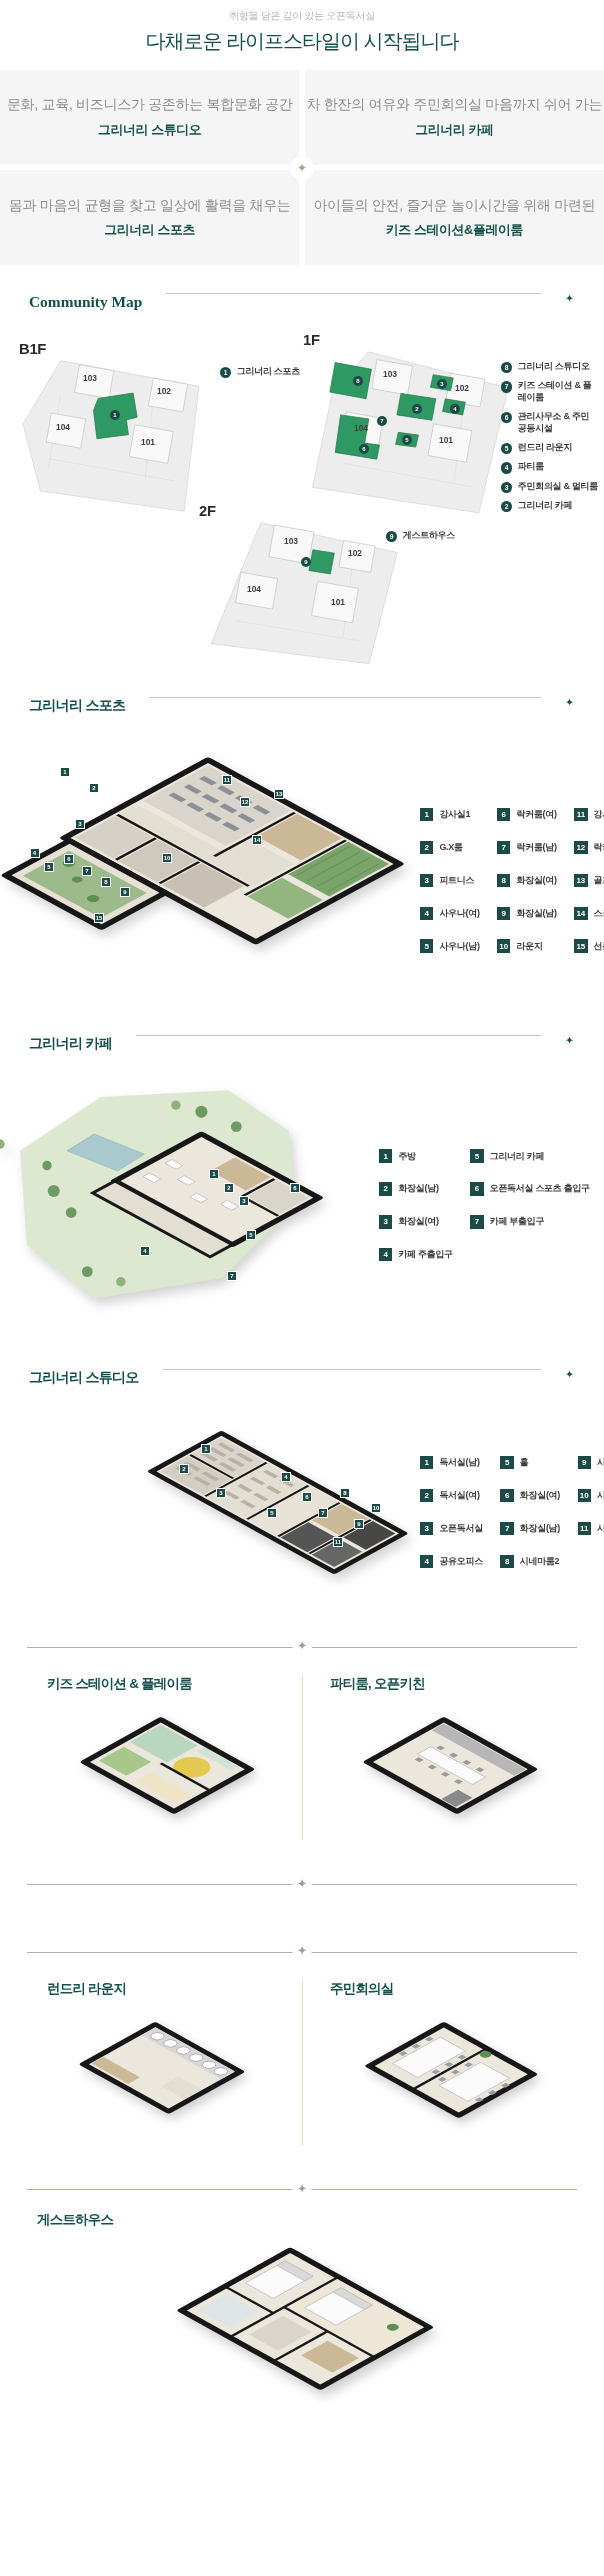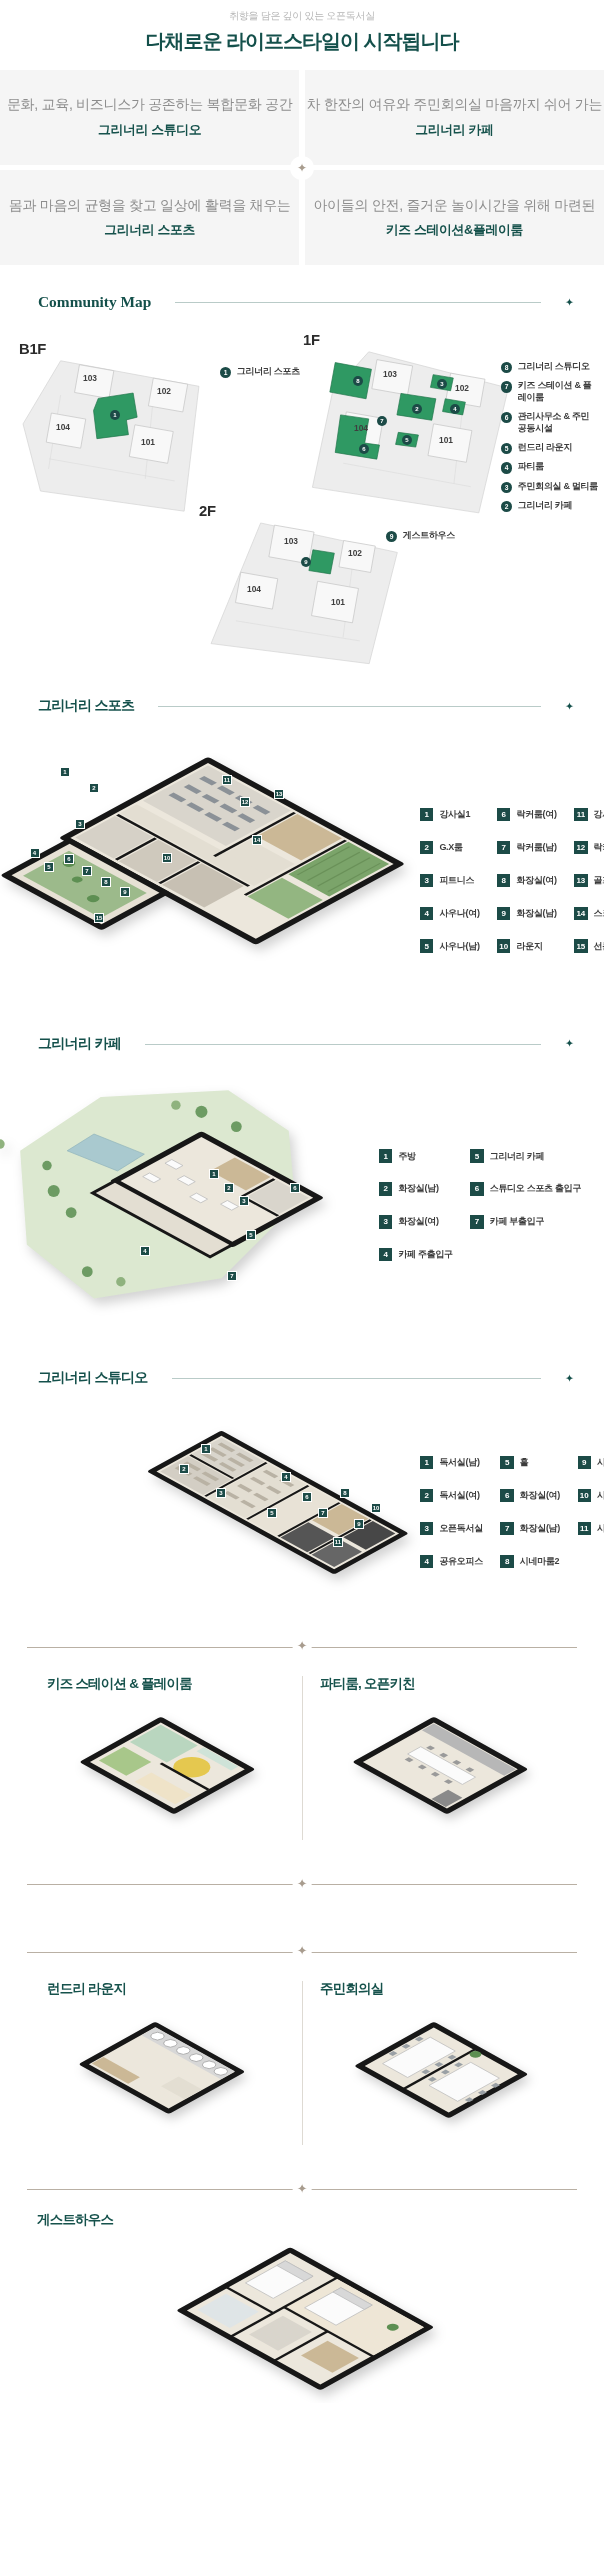--- a/index.html
+++ b/index.html
@@ -3,31 +3,31 @@
 <meta charset="utf-8">
 <style>
   *{margin:0;padding:0;box-sizing:border-box}
   html,body{background:#fff}
   body{width:604px;font-family:"Liberation Sans",sans-serif;color:#333}
   .page{width:604px;position:relative;padding-bottom:4px}
 
   
   .hero{padding-top:9.4px;text-align:center}
   .hero-sub{font-size:10px;color:#b6b6b6;letter-spacing:-0.3px}
-  .hero-title{font-size:20px;font-weight:bold;color:#14504b;margin-top:4.7px;letter-spacing:-1px}
+  .hero-title{font-size:20px;font-weight:normal;color:#14504b;margin-top:4.7px;letter-spacing:-1px}
 
   
   .cards{display:grid;grid-template-columns:1fr 1fr;gap:5.4px;margin-top:14.8px;position:relative}
   .card{background:#f5f5f5;height:95px;display:flex;flex-direction:column;align-items:center;justify-content:center;gap:7.4px}
   .card-desc{font-size:14px;color:#8d8d8d;letter-spacing:-0.3px}
   .card-title{font-size:12.8px;font-weight:bold;color:#16524c;letter-spacing:-0.3px}
   .cards-spark{position:absolute;left:50%;top:50%;transform:translate(-50%,-50%);width:24px;height:24px;border-radius:50%;background:#fff;display:flex;align-items:center;justify-content:center;color:#a89c8e;font-size:12px}
 
   
-  .sec-head{display:flex;align-items:center;margin:0 30px 0 38px;gap:24px}
+  .sec-head{display:flex;align-items:flex-start;margin:0 30px 0 29px;gap:24px}
   .sec-title{font-size:14px;font-weight:bold;color:#14504b;letter-spacing:-0.7px;white-space:nowrap}
   .sec-title.serif{font-family:"Liberation Serif",serif;font-weight:600;font-size:15.4px;letter-spacing:0}
   .sec-line{flex:1;height:0.7px;background:#b9cbc8}
   .spark{font-size:10.7px;line-height:1}
   .spark.teal{color:#14504b}
   .spark.taupe{color:#a89c8e;font-size:12.8px}
 
   
   .hdiv{position:relative;margin:34px 27px 0 27px;height:13.4px}
   .hdiv-line{position:absolute;left:0;right:0;top:6.7px;height:0.7px;background:#b9b0a4}
@@ -54,21 +54,21 @@
   .leg-item{display:flex;align-items:center;gap:6px}
   .leg-num{flex:0 0 13.4px;width:13.4px;height:13.4px;background:#1c4b47;color:#fff;font-size:8px;font-weight:bold;display:flex;align-items:center;justify-content:center}
   .leg-label{font-size:9px;font-weight:bold;color:#3c3c3c;letter-spacing:-0.3px;white-space:nowrap}
   .pmk{position:absolute;width:10px;height:10px;background:#1c4b47;color:#fff;font-size:6px;font-weight:bold;display:flex;align-items:center;justify-content:center;border:0.7px solid #fff}
 
   
   .duo{position:relative;display:grid;grid-template-columns:1fr 1fr;margin-top:20px}
   .duo::after{content:"";position:absolute;left:50%;top:2.7px;bottom:4px;width:0.7px;background:#dedad3}
   .duo-cell{padding-top:1.3px}
   .duo-cell:nth-child(1){padding-left:47px}
-  .duo-cell:nth-child(2){padding-left:18px}
+  .duo-cell:nth-child(2){padding-left:28px}
   .duo-title{font-size:13.4px;font-weight:bold;color:#16524c;letter-spacing:-0.7px}
   .duo-img{margin-top:12px}
   .duo-img svg{display:block;filter:drop-shadow(3.4px 5.4px 5.4px rgba(0,0,0,0.2))}
 
   
   .gh-head{margin:14.8px 0 0 37px}
   .gh-img{margin:9.4px auto 0 auto;width:376px}
   .gh-img svg{display:block;filter:drop-shadow(4px 6px 6px rgba(0,0,0,0.2))}
 
   
@@ -461,21 +461,21 @@
             <span class="leg-label">카페 주출입구</span>
           </div>
       </div>
       <div class="leg-col">
         <div class="leg-item">
             <span class="leg-num">5</span>
             <span class="leg-label">그리너리 카페</span>
           </div>
         <div class="leg-item">
             <span class="leg-num">6</span>
-            <span class="leg-label">스튜디오 스포츠 출입구</span>
+            <span class="leg-label">오픈독서실 스포츠 출입구</span>
           </div>
         <div class="leg-item">
             <span class="leg-num">7</span>
             <span class="leg-label">카페 부출입구</span>
           </div>
       </div>
     </div>
   </div>
 
   <div class="sec-head" style="margin-top:20px">

